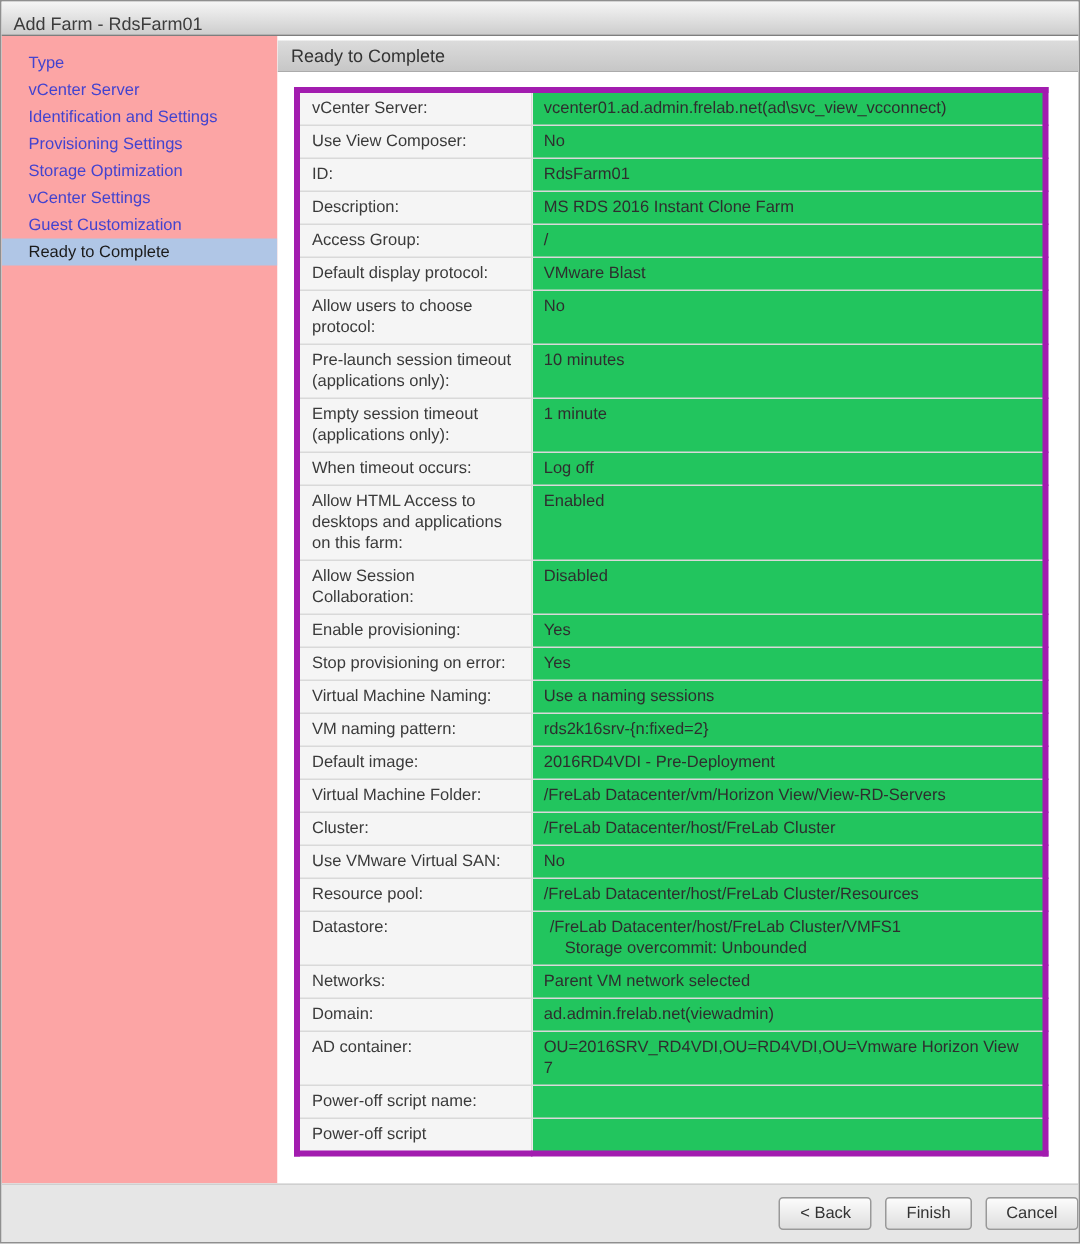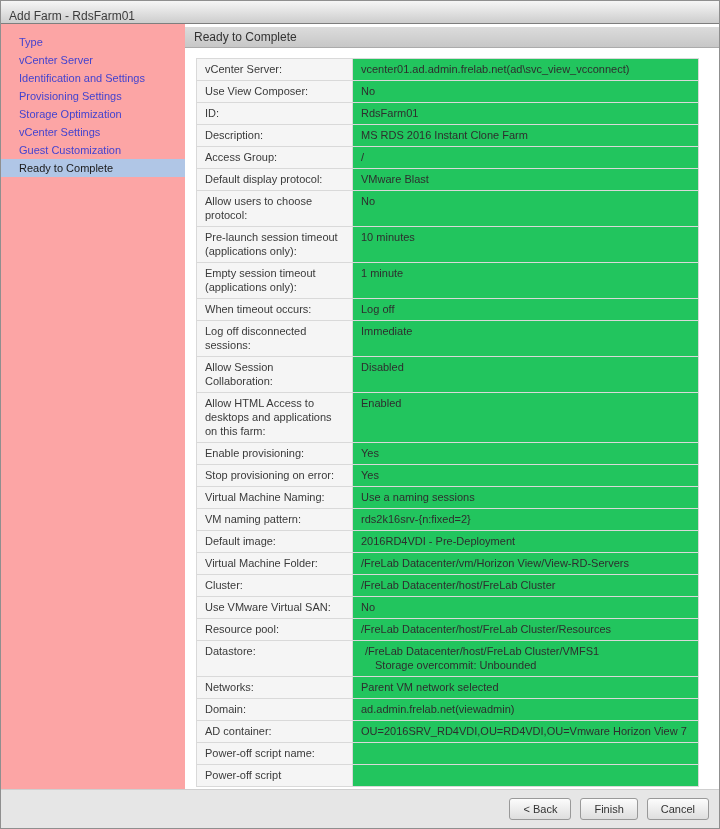--- a/index.html
+++ b/index.html
@@ -41,37 +41,37 @@
     border-bottom:1px solid #ababab;
     display:flex; align-items:center;
     padding-left:9px; font-size:12px; color:#333;
   }
   .panel-body {
     flex:1 1 auto; overflow:hidden; padding:10px 20px 0 11px;
   }
   
   table.summary {
     width:100%; border-collapse:collapse; table-layout:fixed;
-    border:1px solid #a21caf;
+    border:4px solid #a21caf;
   }
   table.summary td {
     border:1px solid #d9d9d9; vertical-align:top;
     padding:3px 8px 4px 8px; line-height:14px; font-size:11px;
     overflow:hidden;
   }
   td.lbl { width:156px; background:#f5f5f5; color:#3a3a3a; }
   td.val { background:#22c55e; color:#2e2e2e; padding-left:12px; }
   td.val .line1-indent { padding-left:4px; }
   td.val .line2-indent { padding-left:14px; }
   
   .footer {
     height:39px; flex:0 0 39px; background:#e6e6e6;
     border-top:1px solid #cfcfcf;
     display:flex; align-items:center; justify-content:flex-end;
-    gap:9px; padding-right:10px;
+    gap:9px; 
   }
   .btn {
     min-width:54px; height:22px; padding:0 13px;
     background:linear-gradient(#fcfcfc,#dedede);
     border:1px solid #999; border-radius:3px;
     font-family:inherit; font-size:11px; color:#333;
     cursor:pointer;
   }
 </style>
 </head>
@@ -137,30 +137,26 @@
             </tr>
             <tr>
               <td class="lbl">Empty session timeout (applications only):</td>
               <td class="val">1 minute</td>
             </tr>
             <tr>
               <td class="lbl">When timeout occurs:</td>
               <td class="val">Log off</td>
             </tr>
             <tr>
-              <td class="lbl">Log off disconnected sessions:</td>
-              <td class="val">Immediate</td>
+              <td class="lbl">Allow HTML Access to desktops and applications on this farm:</td>
+              <td class="val">Enabled</td>
             </tr>
             <tr>
               <td class="lbl">Allow Session Collaboration:</td>
               <td class="val">Disabled</td>
-            </tr>
-            <tr>
-              <td class="lbl">Allow HTML Access to desktops and applications on this farm:</td>
-              <td class="val">Enabled</td>
             </tr>
             <tr>
               <td class="lbl">Enable provisioning:</td>
               <td class="val">Yes</td>
             </tr>
             <tr>
               <td class="lbl">Stop provisioning on error:</td>
               <td class="val">Yes</td>
             </tr>
             <tr>

